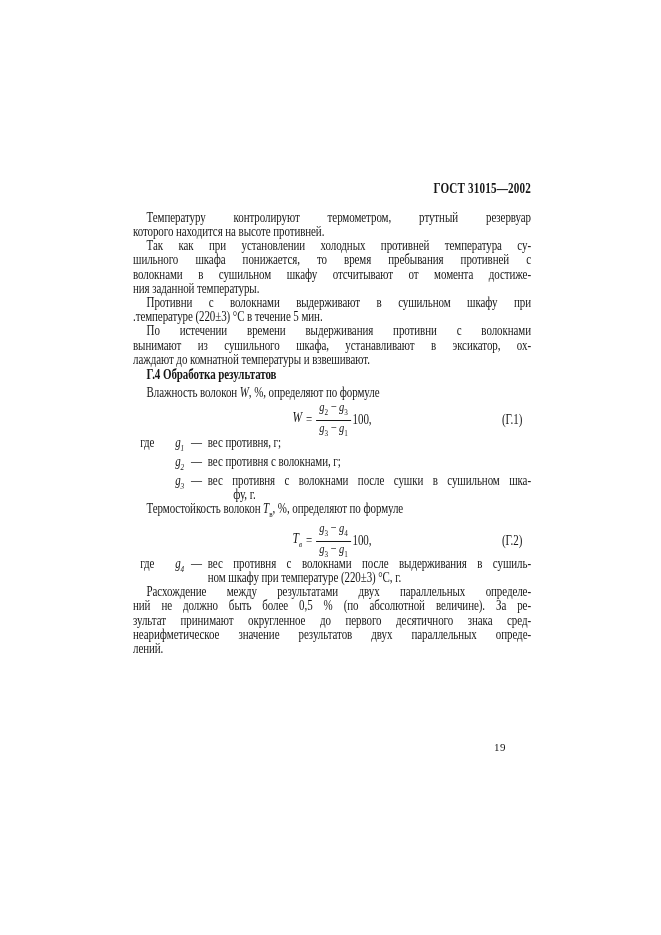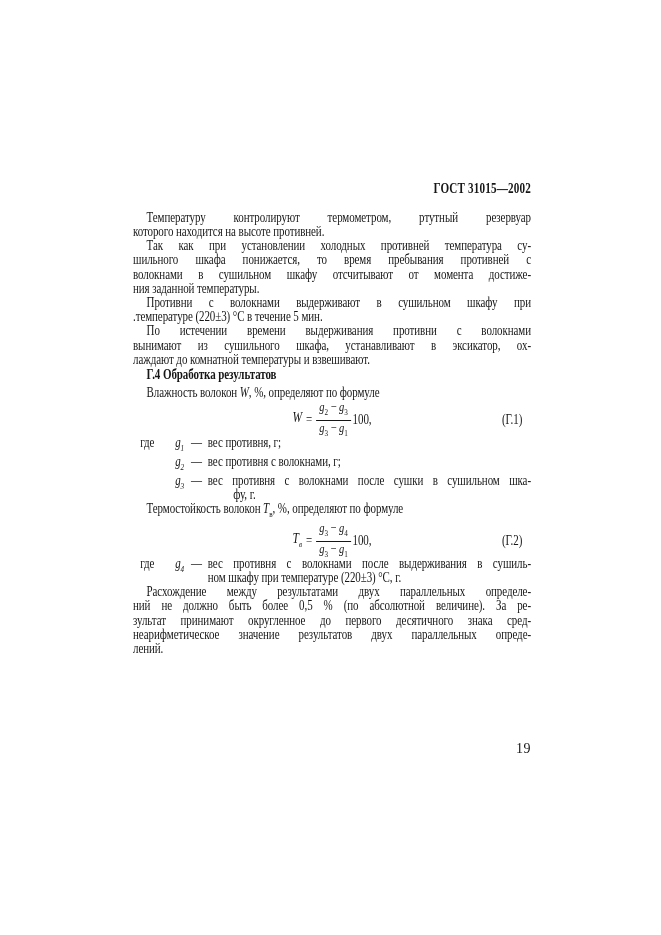--- a/index.html
+++ b/index.html
@@ -79,23 +79,23 @@
   }
   .def-row { display: flex; white-space: nowrap; }
   .def-where { width: 53px; padding-left: 9px; box-sizing: border-box; flex: none; }
   .def-sym { width: 20px; flex: none; font-style: italic; }
   .def-dash { width: 21px; flex: none; }
   .def-desc { flex: 1; min-width: 0; }
   .def-desc .cont1 { padding-left: 32px; }
   .def-desc .cont0 { padding-left: 0; }
   .page-number {
     position: absolute;
-    left: 516px;
+    left: 494px;
     top: 741px;
-    font-size: 14px;
+    font-size: 11px;
     letter-spacing: 0.5px;
   }
 </style>
 </head>
 <body>
 
 <div class="page">
   <div class="content">
 
     <div class="doc-header">

